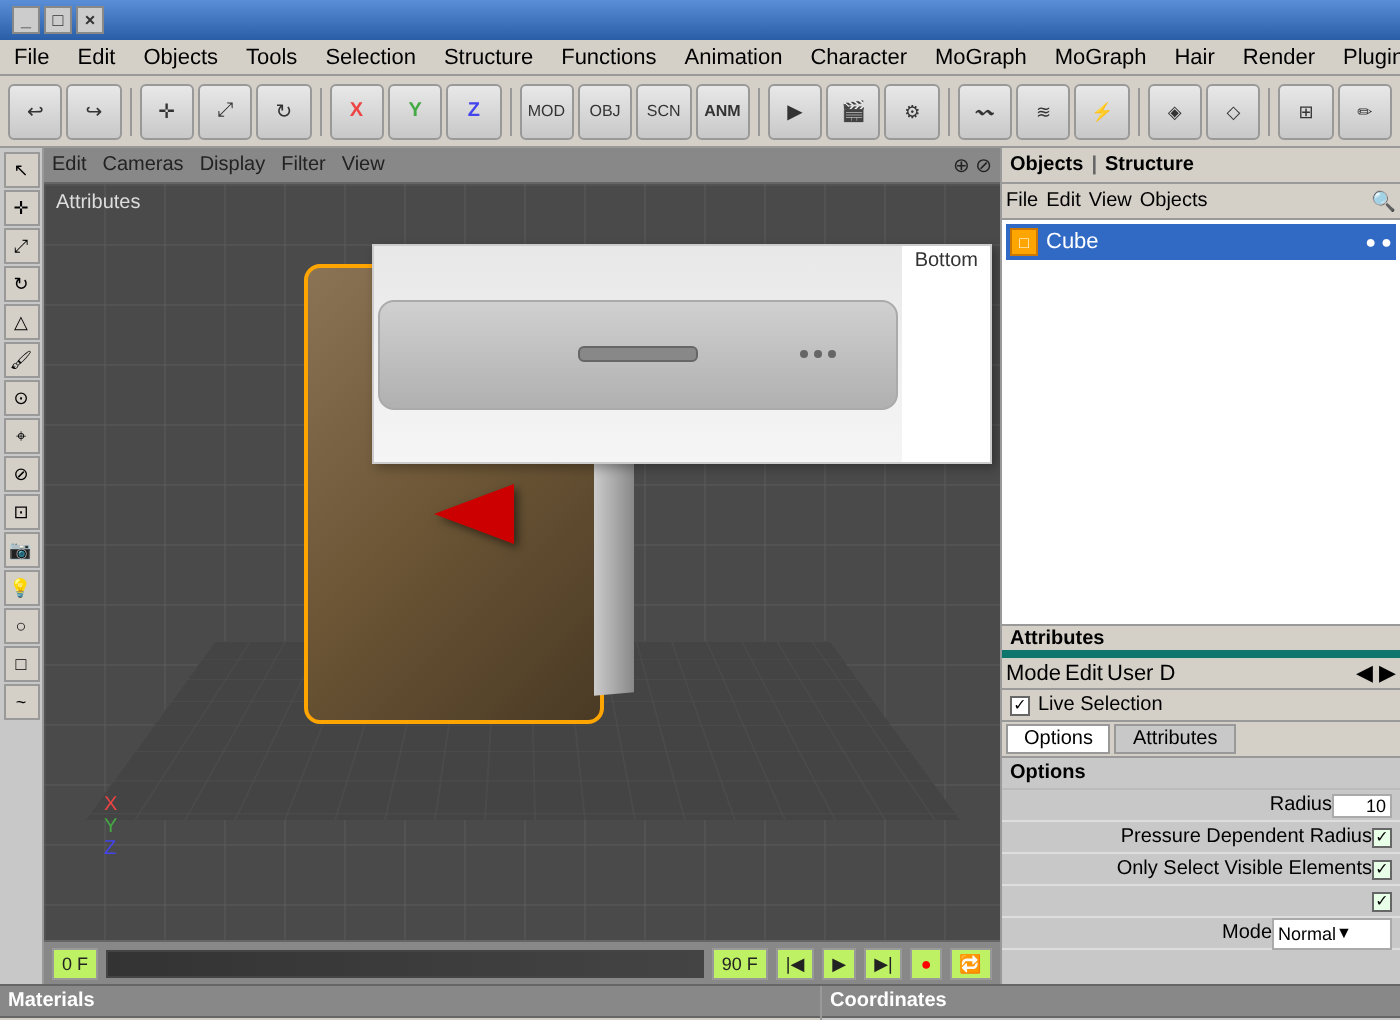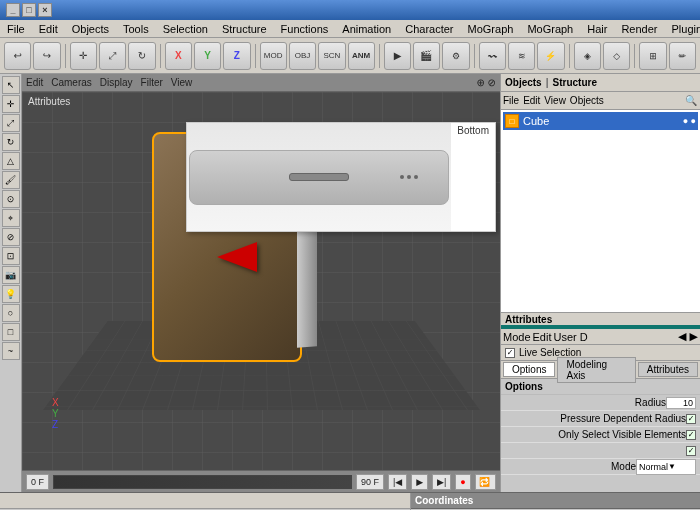--- a/index.html
+++ b/index.html
@@ -250,21 +250,21 @@
       align-items: center;
       padding: 0 4px;
       gap: 4px;
       border-top: 1px solid #666;
       font-size: 10px;
       color: #222;
     }
     .vp-btn {
       height: 16px;
       padding: 0 4px;
-      background: #e5e5e5;
+      background: #bef264;
       border: 1px solid #999;
       cursor: pointer;
       font-size: 9px;
       display: flex; align-items: center;
     }
 
     
     #right-panel {
       width: 200px;
       background: #c8c8c8;
@@ -649,21 +649,20 @@
         <span>Edit</span>
         <span>User D</span>
         <span style="margin-left:auto;">◀ ▶</span>
       </div>
       <div id="attr-live">
         <div class="live-checkbox">✓</div>
         <span>Live Selection</span>
       </div>
       <div id="attr-mode-tabs">
         <div class="mode-tab active">Options</div>
-        <div class="mode-tab">Modeling Axis</div>
         <div class="mode-tab">Attributes</div>
       </div>
       <div id="options-section">Options</div>
       <div class="attr-row">
         <span>Radius</span>
         <div class="val">10</div>
       </div>
       <div class="attr-row">
         <span>Pressure Dependent Radius</span>
         <div class="attr-checkbox">✓</div>
@@ -682,20 +681,23 @@
           <span style="font-size:8px;">▼</span>
         </div>
       </div>
     </div>
   </div>
 </div>
 
 <div id="bottom-section">
 
   <div id="materials-panel">
+    <div id="mat-header">
+      <span>Materials</span>
+    </div>
     <div id="mat-toolbar">
       
       
       
       
     </div>
 
   </div>
 
   <div id="coords-panel">

